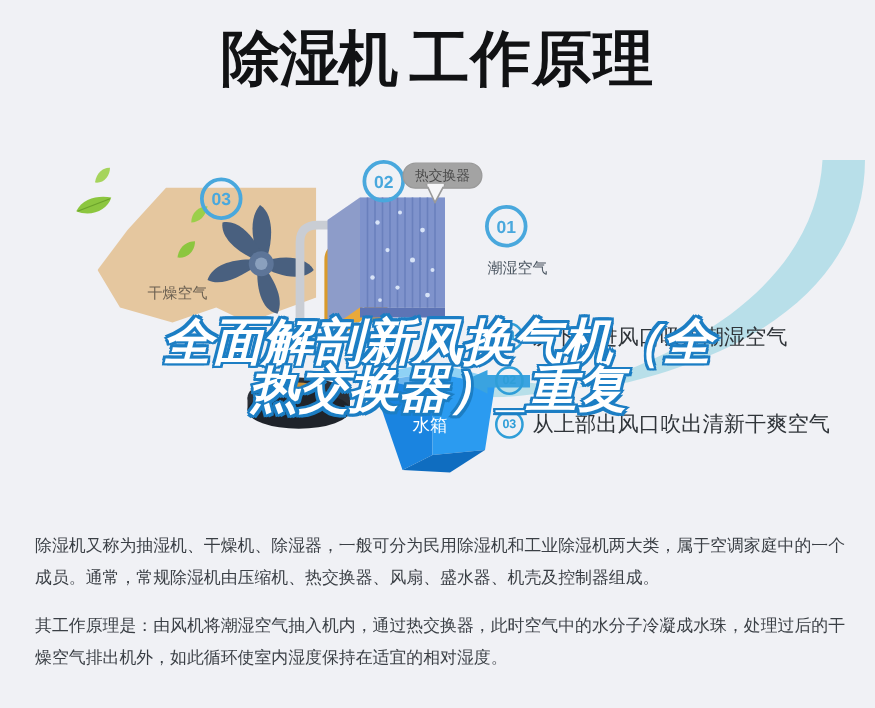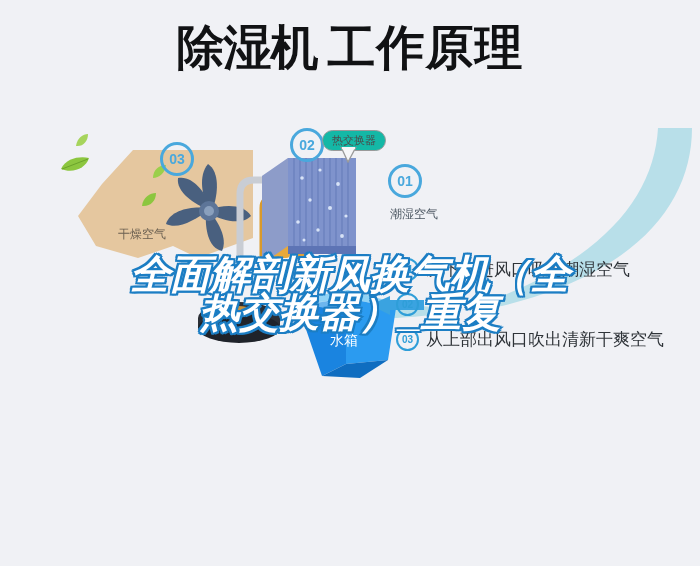--- a/index.html
+++ b/index.html
@@ -66,21 +66,21 @@
     font-size:12px;font-weight:bold;
     display:flex;align-items:center;justify-content:center;
     background:transparent;
     font-family:"Liberation Sans",sans-serif;
   }
   .badge.big{width:28px;height:28px;font-size:14px;border-width:3px;color:#49a8dd;border-color:#49a8dd;}
 
   .bubble{
     position:absolute;
     border:1.5px solid #9a9a9a;border-radius:11px;
-    background:#14b8a6;color:#4b4b4b;
+    background:#a3a3a3;color:#4b4b4b;
     font-size:11px;padding:2px 9px;white-space:nowrap;
     font-family:"Liberation Sans","DejaVu Sans",sans-serif;
   }
   .bubble-tail{position:absolute;width:18px;height:16px;}
 
   .diaglabel{
     position:absolute;font-size:12px;color:#4a5560;white-space:nowrap;
     font-family:"Liberation Sans","DejaVu Sans",sans-serif;
   }
   .diaglabel.tan{color:#6b6051;margin-top:14px;}
@@ -307,14 +307,18 @@
       <span class="legend-num">03</span>
       <span class="legend-txt">从上部出风口吹出清新干爽空气</span>
     </div>
   </div>
 
   <div class="watermark">
     <span class="wm-line">全面解剖新风换气机（全</span>
     <span class="wm-line">热交换器）_重复</span>
   </div>
 
+  <div class="body-text">
+    <p class="para">除湿机又称为抽湿机、干燥机、除湿器，一般可分为民用除湿机和工业除湿机两大类，属于空调家庭中的一个成员。通常，常规除湿机由压缩机、热交换器、风扇、盛水器、机壳及控制器组成。</p>
+    <p class="para">其工作原理是：由风机将潮湿空气抽入机内，通过热交换器，此时空气中的水分子冷凝成水珠，处理过后的干燥空气排出机外，如此循环使室内湿度保持在适宜的相对湿度。</p>
+  </div>
 
 </div>
 
 </body></html>

